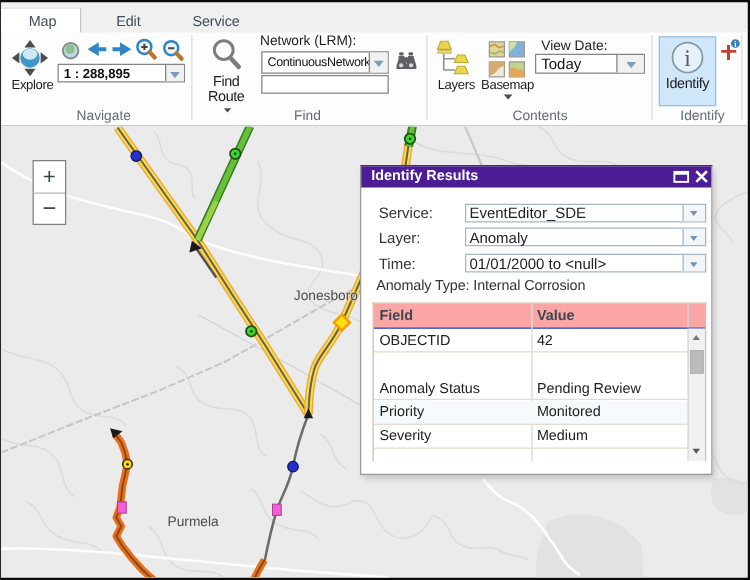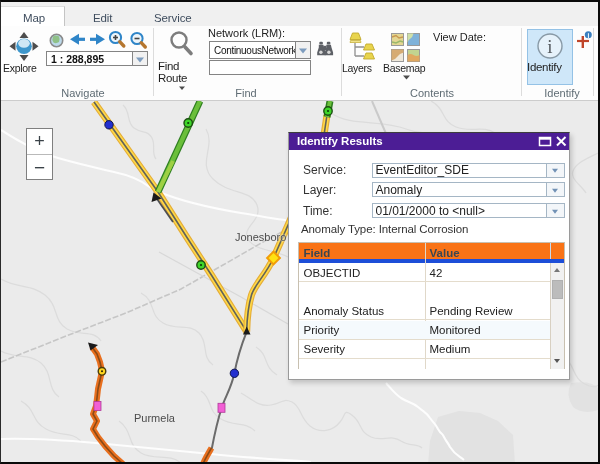--- a/index.html
+++ b/index.html
@@ -17,21 +17,21 @@
 #ribbon { position:absolute; left:0; top:22px; width:597px; height:77px; background:#fdfdfd; z-index:1;
   border-bottom:1px solid #cccccc; }
 .vsep { position:absolute; top:4px; height:68px; width:1px; background:#dcdcdc; }
 .grouplabel { position:absolute; top:63px; font-size:11px; color:#5f6c74; text-align:center; z-index:3; }
 .rlabel { position:absolute; font-size:11px; color:#1e1e1e; }
 .combo { position:absolute; background:#fff; border:1px solid #848484; z-index:3; }
 .combo .txt { position:absolute; left:4px; top:50%; transform:translateY(-50%); font-size:11px; color:#111; white-space:nowrap; }
 .dbtn { position:absolute; right:0; top:0; bottom:0; background:#f1f1f1; border-left:1px solid #848484; }
 .dbtn:after { content:""; position:absolute; left:50%; top:50%; transform:translate(-50%,-30%);
   border-left:4px solid transparent; border-right:4px solid transparent; border-top:5px solid #7d9cbe; }
-.btnlabel { position:absolute; font-size:11.5px; letter-spacing:-0.3px; color:#1e1e1e; white-space:nowrap; z-index:3; }
+.btnlabel { position:absolute; font-size:11.5px; letter-spacing:-0.3px; color:#1e1e1e; text-align:center; white-space:nowrap; z-index:3; }
 #identify-btn { position:absolute; left:526px; top:5px; width:46px; height:56px; z-index:1;
   background:#cfe7f9; border:1px solid #94c2e6; }
 
 #map { position:absolute; left:0; top:99px; width:597px; height:361px; background:#ebebeb; overflow:hidden; }
 #mapsvg { position:absolute; left:0; top:0; }
 #zoombtns { position:absolute; left:25px; top:27px; width:27px; height:52px; background:#fff;
   border:1px solid #7f7f7f; }
 #zoombtns .zb { position:absolute; left:0; width:25px; height:25px; text-align:center;
   font-size:18px; color:#3a4248; line-height:25px; }
 .maplabel { position:absolute; font-size:11px; color:#4c4c4c;
@@ -41,21 +41,21 @@
   border:1px solid #9a9a9a; border-top:1px solid #3d3d3d; box-shadow:2px 3px 5px rgba(0,0,0,0.18); }
 #panelhdr { position:absolute; left:0; top:0; right:0; height:16.5px; background:#4c1d95; }
 #panelhdr .ttl { position:absolute; left:8px; top:1.5px; font-size:11.5px; font-weight:bold; color:#fff; }
 .prow-label { position:absolute; left:14px; font-size:12px; color:#333; }
 .pcombo { position:absolute; left:82.5px; width:193px; height:15px; background:#fff; border:1px solid #a5b6c5; }
 .pcombo .txt { position:absolute; left:3px; top:-0.5px; font-size:12px; color:#222; white-space:nowrap; }
 .pcombo .pbtn { position:absolute; right:0; top:0; bottom:0; width:18px; background:#f3f6f9; border-left:1px solid #a5b6c5; }
 .pcombo .pbtn:after { content:""; position:absolute; left:50%; top:50%; transform:translate(-50%,-30%);
   border-left:3.5px solid transparent; border-right:3.5px solid transparent; border-top:4.5px solid #7191b5; }
 #ptable { position:absolute; left:8.5px; top:109px; width:267px; height:127px; border:1px solid #c8c0b0; border-bottom:none; overflow:hidden; }
-#ptable .thead { position:absolute; left:0; top:0; right:0; height:20px; background:#f97316; border-bottom:4px solid #1d4ed8; }
+#ptable .thead { position:absolute; left:0; top:0; right:0; height:20px; background:#fca5a5; border-bottom:1px solid #1d4ed8; }
 #ptable .th { position:absolute; top:4px; font-size:11.5px; font-weight:bold; color:#3c4650; }
 .trow { position:absolute; left:0; width:251px; height:19.15px; border-bottom:1px solid #e4dccc; }
 .trow.alt { background:#f5fafd; }
 .trow .c1 { position:absolute; left:5px; top:3.5px; font-size:11.5px; color:#222; }
 .trow .c2 { position:absolute; left:131px; top:3.5px; font-size:11.5px; color:#222; }
 #colsep { position:absolute; left:126px; top:0; bottom:0; width:1px; background:#e0d8c9; }
 #pscroll { position:absolute; right:0; top:20px; width:14px; height:106px; background:#f1f1f1; border-left:1px solid #d8d0c2; }
 #pscroll .sbtn { position:absolute; left:0; width:13px; height:15px; background:#f1f1f1; }
 #pscroll .thumb { position:absolute; left:1px; top:17px; width:11px; height:19px; background:#bcbcbc; border:1px solid #b0b0b0; }
 .arr-up { width:0; height:0; border-left:3.5px solid transparent; border-right:3.5px solid transparent;
@@ -161,20 +161,24 @@
     <div class="rlabel" style="left:207px; top:3px;">Network (LRM):</div>
     <div class="combo" style="left:208px; top:17px; width:102px; height:18px;">
       <div class="txt" style="font-size:10px; letter-spacing:-0.3px;">ContinuousNetwork</div>
       <div class="dbtn" style="width:15px;"></div>
     </div>
     <div class="combo" style="left:208px; top:36px; width:102px; height:15px;"></div>
     <div class="vsep" style="left:340px;"></div>
     <div class="btnlabel" style="left:341px; top:38px; width:46px; font-size:10.5px;">Layers</div>
     <div class="btnlabel" style="left:382px; top:38px; width:46px; font-size:10.5px;">Basemap</div>
     <div class="rlabel" style="left:432px; top:7px;">View Date:</div>
+    <div class="combo" style="left:427px; top:19px; width:88px; height:16px;">
+      <div class="txt" style="font-size:12px;">Today</div>
+      <div class="dbtn" style="width:22px;"></div>
+    </div>
     <div class="vsep" style="left:520px;"></div>
     <div id="identify-btn"></div>
     <div class="btnlabel" style="left:526px; top:37px; width:46px;">Identify</div>
     <div class="vsep" style="left:592px;"></div>
     <div class="grouplabel" style="left:47px; width:70px;">Navigate</div>
     <div class="grouplabel" style="left:210px; width:70px;">Find</div>
     <div class="grouplabel" style="left:396px; width:70px;">Contents</div>
     <div class="grouplabel" style="left:526px; width:70px;">Identify</div>
   </div>
 

